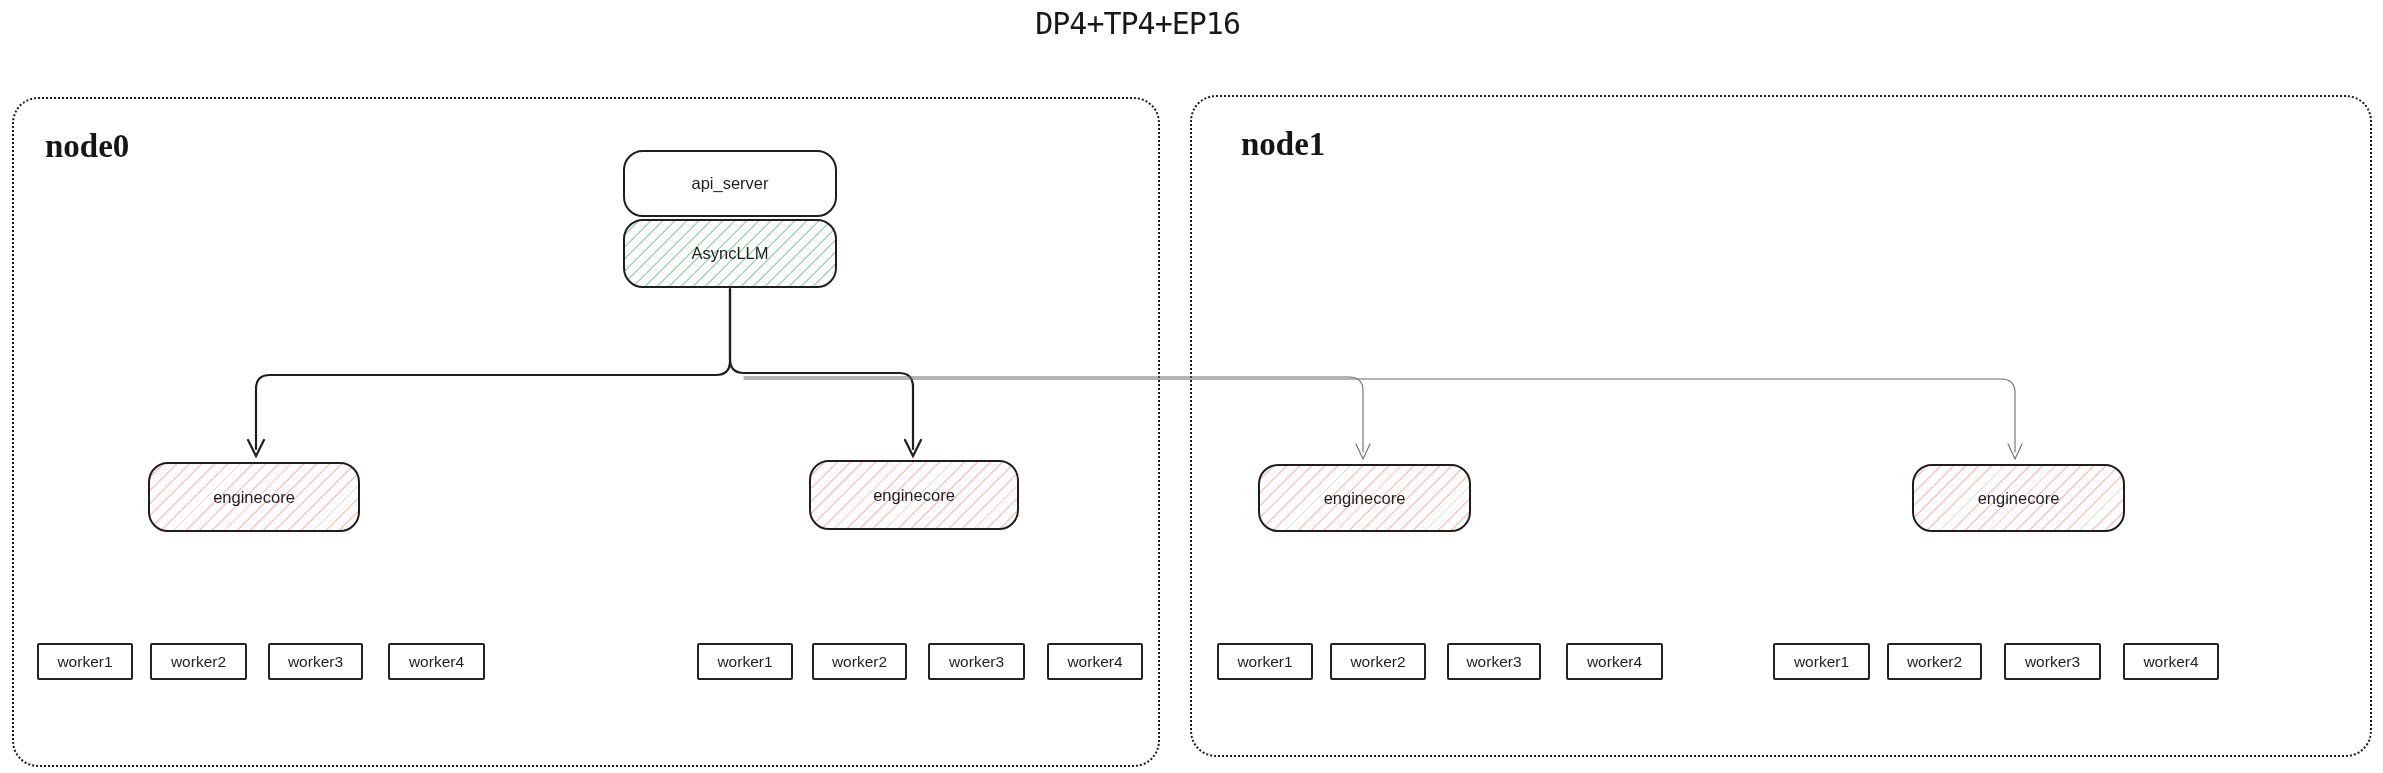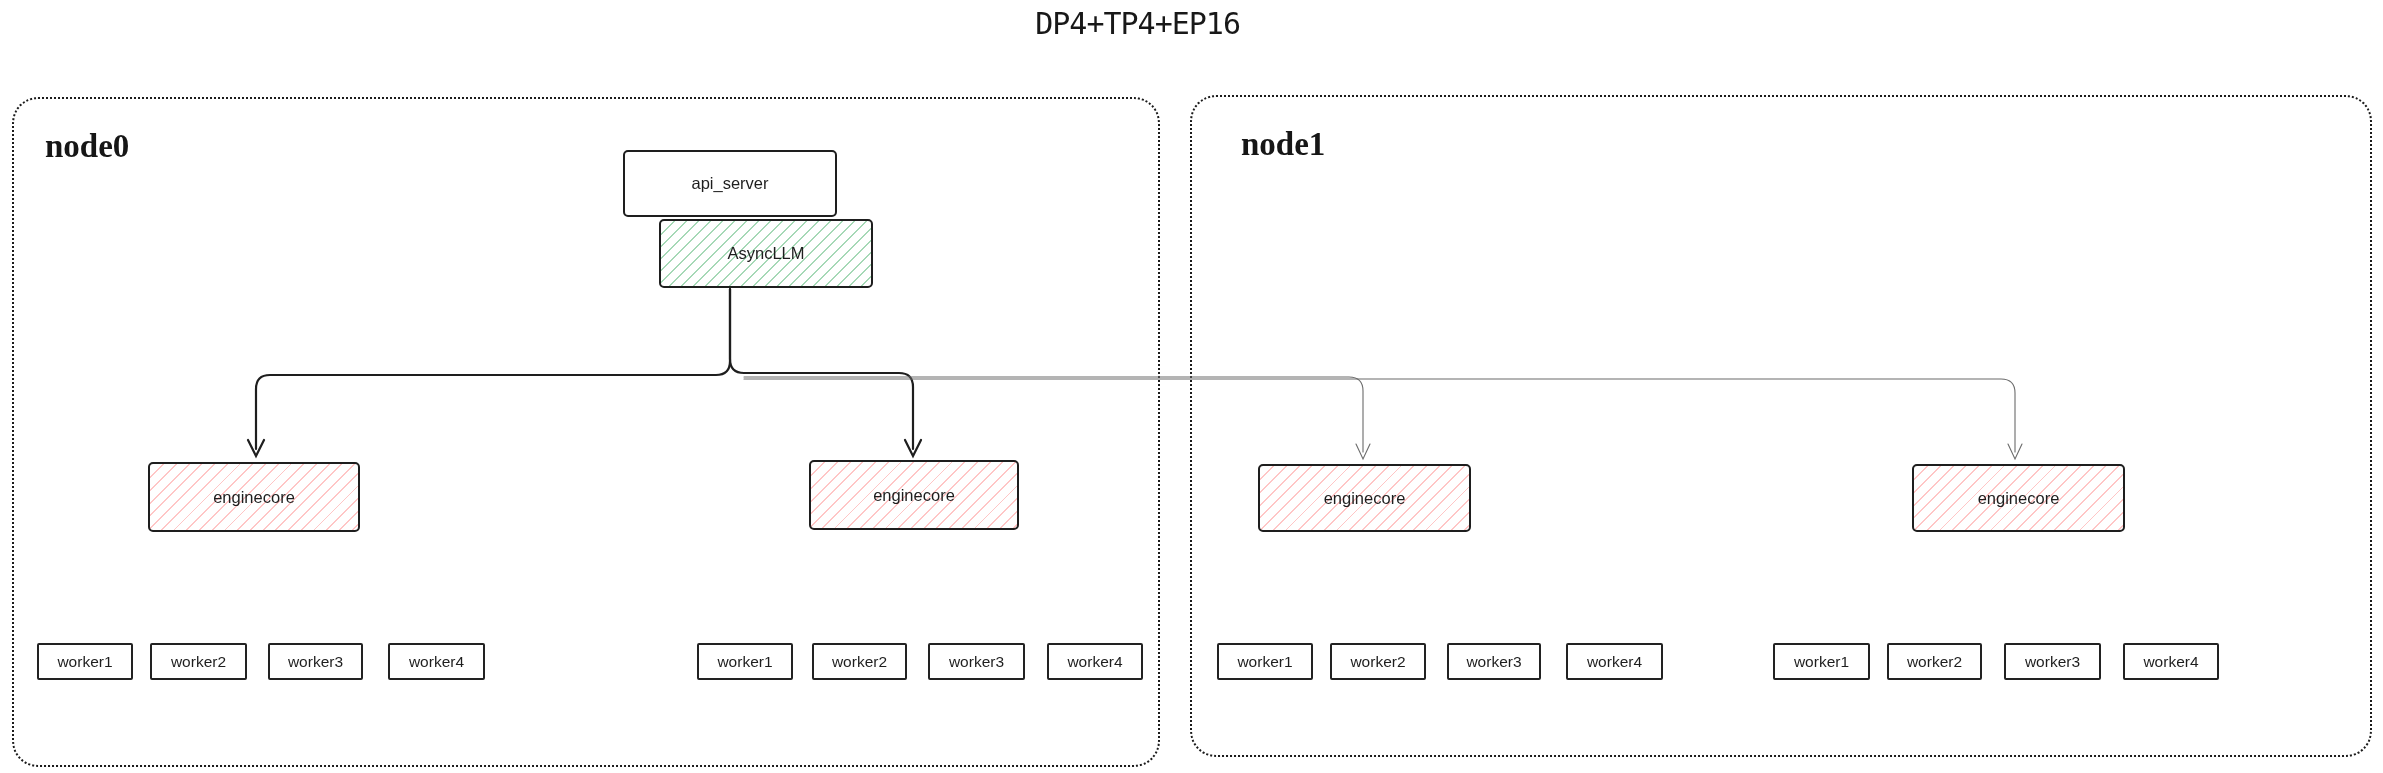--- a/index.html
+++ b/index.html
@@ -19,30 +19,29 @@
   .node-box.n0 { left:12px;  top:97px; width:1144px; height:666px; }
   .node-box.n1 { left:1190px; top:95px; width:1178px; height:658px; }
   .node-label {
     position:absolute; font-family:Liberation Serif, serif;
     font-weight:700; font-size:33px; color:#161616; white-space:nowrap;
   }
   .node-label.n0 { left:45px;  top:128px; }
   .node-label.n1 { left:1210px; top:126px;margin-left:31px; }
   .shape {
     position:absolute; box-sizing:border-box; border:2px solid #1e1e1e;
-    border-radius:5px; background:#ffffff;
+    border-radius:20px; background:#ffffff;
     display:flex; align-items:center; justify-content:center;
     font-size:16.5px; color:#1e1e1e; white-space:nowrap;
   }
   .hatch-green {
     background-color:#ffffff;
     background-image:repeating-linear-gradient(135deg,
       rgba(77,178,110,0.50) 0px, rgba(77,178,110,0.50) 1.4px,
       transparent 1.4px, transparent 8.5px);
-    margin-left:36px;
   }
   .hatch-red {
     background-color:#ffffff;
     background-image:repeating-linear-gradient(135deg,
       rgba(255,128,128,0.45) 0px, rgba(255,128,128,0.45) 1.3px,
       transparent 1.3px, transparent 9px);
     align-items:center;
   }
   .worker {
     position:absolute; box-sizing:border-box; top:643px; height:37px;

